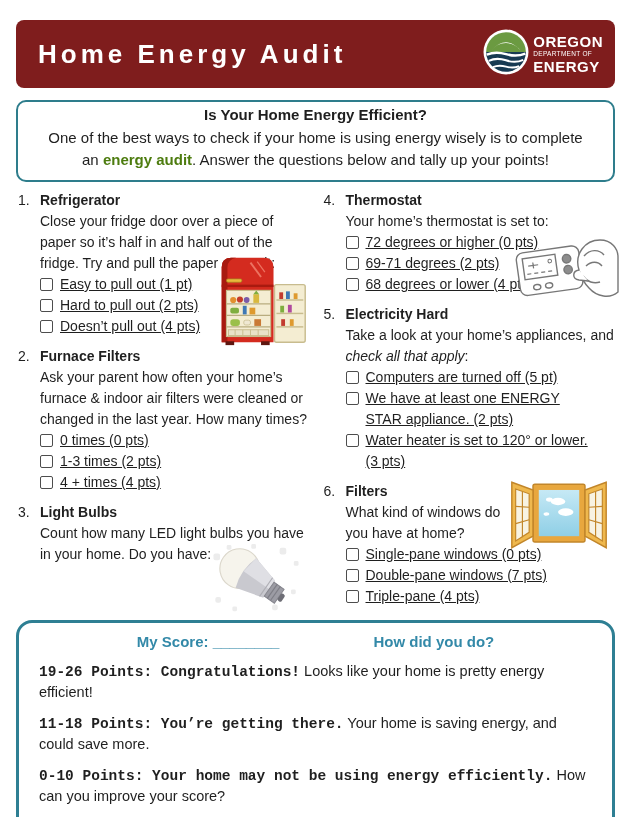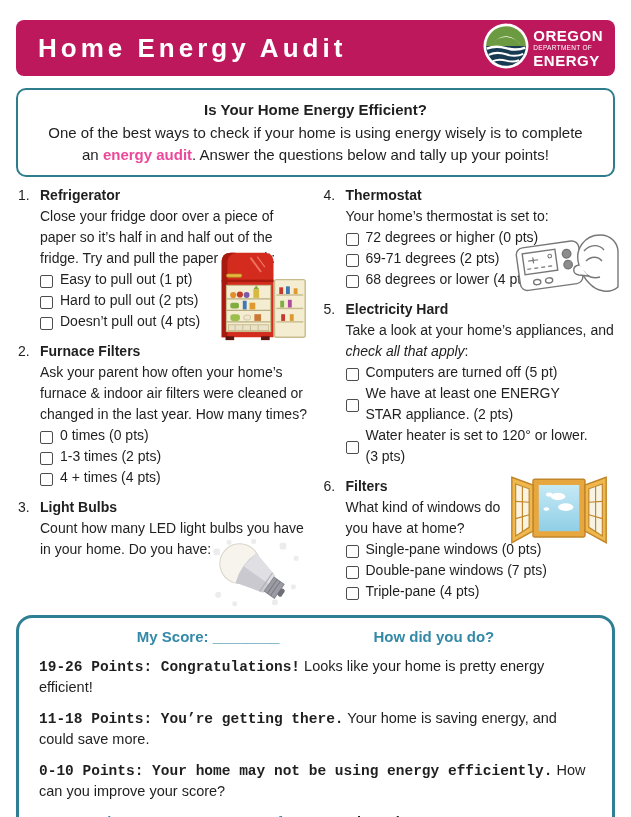--- a/index.html
+++ b/index.html
@@ -7,22 +7,22 @@
   body {
     height: 817px;
     font-family: "Liberation Sans", sans-serif;
     color: #1f1f1f;
     overflow: hidden;
   }
 
   
   .header {
     margin: 20px 16px 12px 16px;
-    height: 56px;
-    background: #be185d;
+    height: 68px;
+    background: #7f1d1d;
     border-radius: 8px;
     display: flex;
     align-items: center;
     justify-content: space-between;
     padding: 0 12px 0 22px;
   }
   .header-title {
     color: #fff;
     font-size: 26px;
     font-weight: bold;
@@ -33,38 +33,38 @@
   .logo-text { color: #fff; line-height: 1; }
   .logo-line1, .logo-line3 { font-size: 15px; font-weight: bold; letter-spacing: 0.5px; }
   .logo-line2 { font-size: 6.5px; letter-spacing: 0.3px; margin: 1.5px 0; }
 
   
   .intro-box {
     margin: 0 16px;
     border: 2.5px solid #2E7D8C;
     border-radius: 10px;
     text-align: center;
-    padding: 11px 28px 9px 28px;
+    padding: 4px 28px 9px 28px;
   }
   .intro-title { font-size: 15px; font-weight: bold; margin-bottom: 4px; }
   .intro-body { font-size: 15px; line-height: 22px; }
-  .intro-highlight { color: #ec4899; font-weight: bold; }
+  .intro-highlight { color: #4d7c0f; font-weight: bold; }
 
   
   .content { display: flex; gap: 14px; padding: 8px 16px 0 18px; }
   .col { flex: 1; min-width: 0; }
   .question { position: relative; margin-bottom: 9px; font-size: 14px; line-height: 21px; }
   .q-head { display: flex; }
   .q-num { width: 22px; flex: none; }
   .q-title { font-weight: bold; }
   .q-body { padding-left: 22px; }
   .q-body.narrow { max-width: 192px; }
   .q-italic { font-style: italic; }
   .options { padding-left: 22px; }
-  .option { display: flex; align-items: center; }
+  .option { display: flex; align-items: flex-start; text-decoration: underline; }
   .cb {
     width: 13px; height: 13px; flex: none;
     border: 1.6px solid #4d4d4d; border-radius: 2px;
     background: #fff; margin: 3.5px 7px 0 0;
   }
   .opt-label.narrow { max-width: 232px; }
 
   .q-img { position: absolute; }
   .img-fridge     { top: 62px;  right: 0px;  width: 96px;  height: 96px; }
   .img-bulb       { top: 38px;  right: 2px;  width: 104px; height: 80px; }

